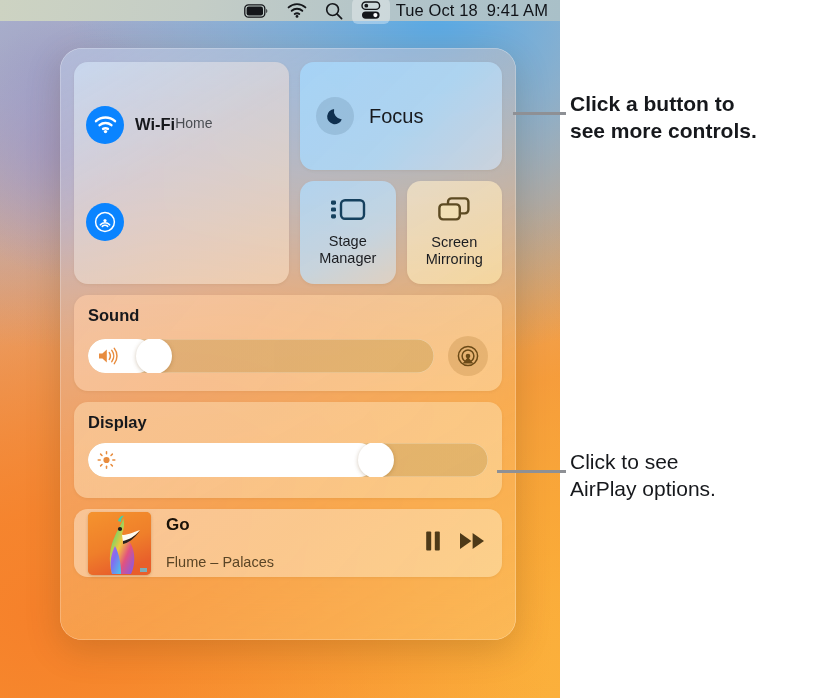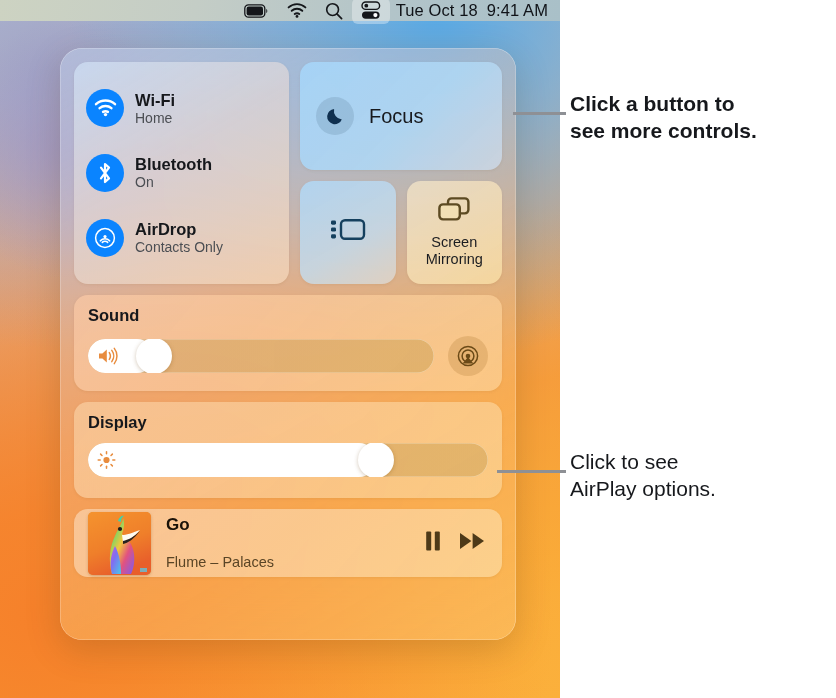--- a/index.html
+++ b/index.html
@@ -133,21 +133,21 @@
   }
   .conn-icon {
     width: 38px; height: 38px;
     border-radius: 50%;
     background: #0a84ff;
     display: flex;
     align-items: center;
     justify-content: center;
     flex: none;
   }
-  .conn-text { display: flex; flex-direction: column; line-height: 1.16; }
+  .conn-text { display: flex; flex-direction: row; line-height: 1.16; }
   .conn-title { font-size: 16.5px; font-weight: bold; color: #16181c; }
   .conn-sub { font-size: 14px; color: #4b4e53; margin-top: 0; }
 
   #right-stack {
     flex: 1;
     display: flex;
     flex-direction: column;
     gap: 11px;
   }
   #focus-tile {
@@ -348,44 +348,29 @@
               <path d="M9.1 12.9 A4.6 4.6 0 0 1 13.9 12.9" fill="none" stroke="#fff" stroke-width="2.5" stroke-linecap="round"></path>
               <circle cx="11.5" cy="15.6" r="1.7" fill="#fff"></circle>
             </svg>
           </div>
           <div class="conn-text">
             <span class="conn-title">Wi-Fi</span>
             <span class="conn-sub">Home</span>
           </div>
         </div>
 
-        <div class="conn-row">
-          <div class="conn-icon">
-            <svg width="14" height="22" viewBox="0 0 14 22">
-              <path d="M3 5.6 L11 16.4 L7 20 L7 2 L11 5.6 L3 16.4" fill="none" stroke="#fff" stroke-width="2.2" stroke-linejoin="round" stroke-linecap="round"></path>
-            </svg>
-          </div>
-          <div class="conn-text">
-            <span class="conn-title">Bluetooth</span>
-            <span class="conn-sub">On</span>
-          </div>
-        </div>
 
         <div class="conn-row">
           <div class="conn-icon">
             <svg width="22" height="22" viewBox="0 0 22 22">
               <circle cx="11" cy="11" r="9.4" fill="none" stroke="#fff" stroke-width="1.5"></circle>
               <path d="M6.4 13.8 A6.1 6.1 0 0 1 15.6 13.8" fill="none" stroke="#fff" stroke-width="1.6" stroke-linecap="round"></path>
               <path d="M8.3 15.4 A3.6 3.6 0 0 1 13.7 15.4" fill="none" stroke="#fff" stroke-width="1.6" stroke-linecap="round"></path>
               <circle cx="11" cy="9.6" r="1.6" fill="#fff"></circle>
             </svg>
-          </div>
-          <div class="conn-text">
-            <span class="conn-title">AirDrop</span>
-            <span class="conn-sub">Contacts Only</span>
           </div>
         </div>
       </div>
 
       <div id="right-stack">
 
         <div id="focus-tile" class="module">
           <div class="focus-badge">
             <svg width="21" height="21" viewBox="0 0 21 21">
               <path d="M16.8 13.4 A7.6 7.6 0 1 1 9.1 3.0 A8.6 8.6 0 0 0 16.8 13.4 Z" fill="#10304f"></path>
@@ -398,20 +383,22 @@
 
           <div id="stage-manager-tile" class="module sq-tile">
             <span>
               <svg width="38" height="25" viewBox="0 0 38 25">
                 <rect x="2" y="3.5" width="5" height="4.2" rx="1.4" fill="#15405e"></rect>
                 <rect x="2" y="10.4" width="5" height="4.2" rx="1.4" fill="#15405e"></rect>
                 <rect x="2" y="17.3" width="5" height="4.2" rx="1.4" fill="#15405e"></rect>
                 <rect x="12" y="3.2" width="23" height="18.6" rx="4" fill="none" stroke="#15405e" stroke-width="2.4"></rect>
               </svg>
             </span>
+            <span class="tile-label">Stage
+Manager</span>
           </div>
 
           <div id="screen-mirroring-tile" class="module sq-tile">
             <span>
               <svg width="34" height="27" viewBox="0 0 34 27">
                 <rect x="11" y="2.4" width="20.4" height="15" rx="3.6" fill="none" stroke="#5c4a22" stroke-width="2.4"></rect>
                 <rect x="2.4" y="8.4" width="20.4" height="15" rx="3.6" fill="#f1dfb4" stroke="#5c4a22" stroke-width="2.4"></rect>
               </svg>
             </span>
             <span class="tile-label">Screen

